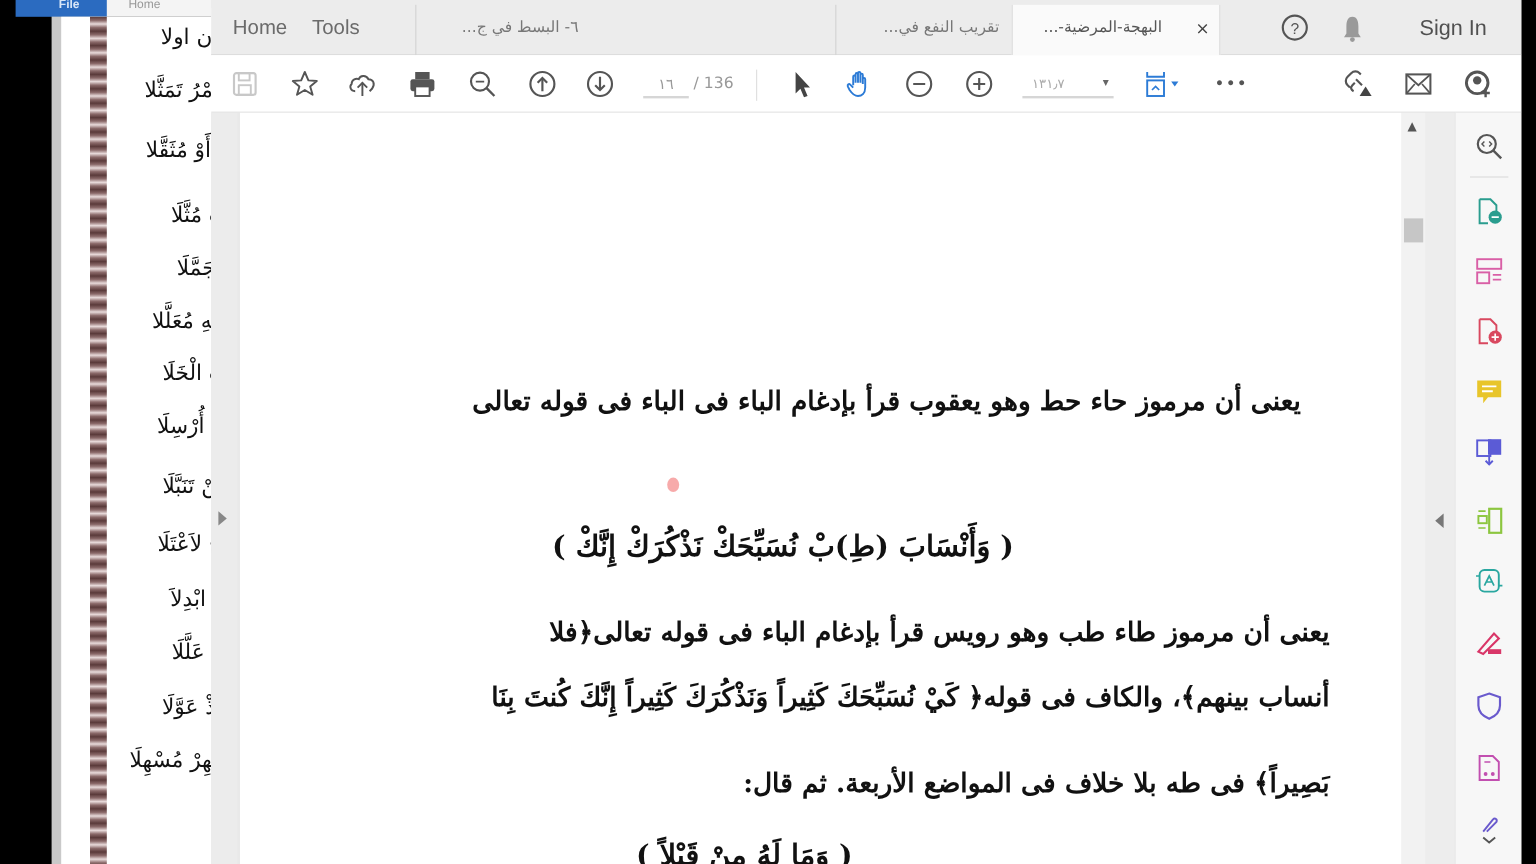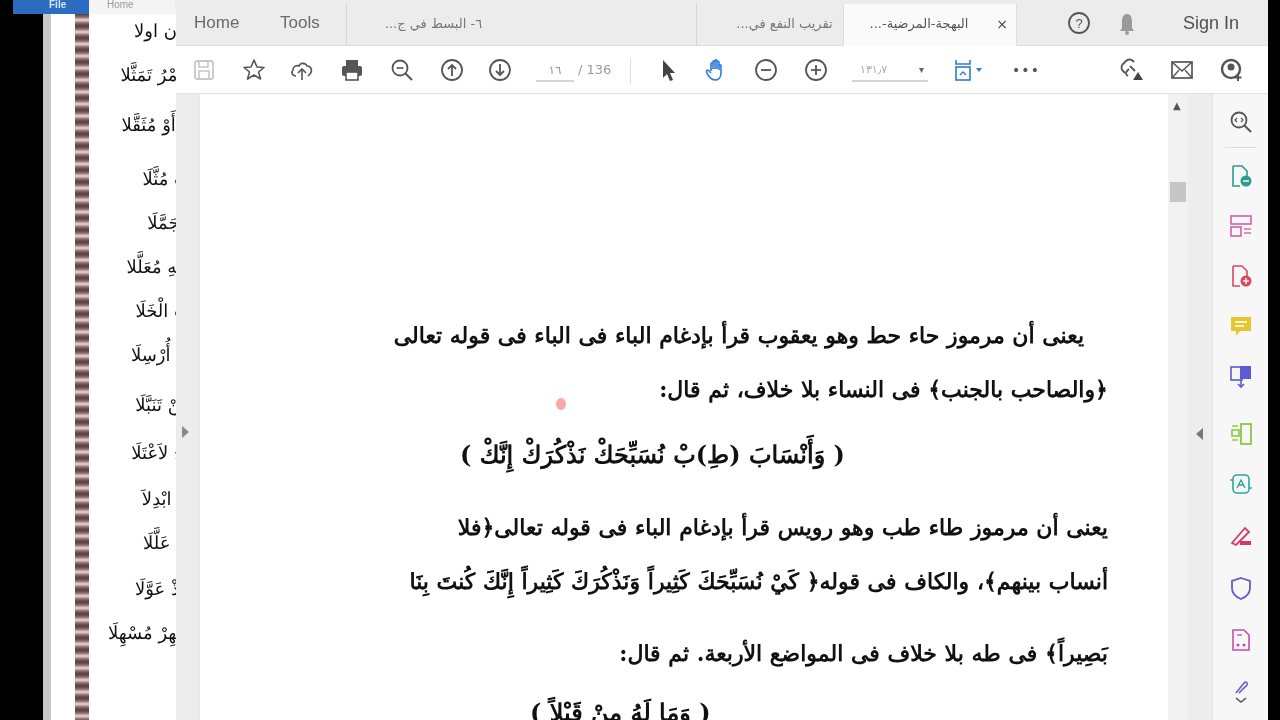--- a/index.html
+++ b/index.html
@@ -92,21 +92,21 @@
       <div class="line" style="top:518px;">ـدْ عَلَّلَا</div>
       <div class="line" style="top:564px;">الْذْ عَوَّلَا</div>
       <div class="line" style="top:608px;">ظُهِرْ مُسْهِلَا</div>
     </div>
   </div>
 
   <div class="acro">
 
     <div class="tabbar">
       <div class="tab-nav" style="left:18px;">Home</div>
-      <div class="tab-nav" style="left:104px;">Tools</div>
+      <div class="tab-nav" style="left:84px;">Tools</div>
 
       <div class="doc-tab" style="left:170px; width:174px;">
         <span>٦- البسط في ج...</span>
       </div>
       <div class="doc-tab" style="left:520px; width:176px;">
         <span>تقريب النفع في...</span>
       </div>
       <div class="doc-tab active" style="left:667px; width:174px;">
         <span style="padding-right:22px;">البهجة-المرضية-...</span>
         <span class="close">×</span>
@@ -242,21 +242,20 @@
       </div>
     </div>
 
     <div class="viewer">
       <div class="left-gutter">
         <div class="arrow"></div>
       </div>
 
       <div class="pdf-page">
         <div class="pdf-text para" style="left:44px; top:228px; width:840px; text-align:right;">يعنى أن مرموز حاء حط وهو يعقوب قرأ بإدغام الباء فى الباء فى قوله تعالى</div>
-        <div class="pdf-text para" style="left:330px; top:282px; width:578px; text-align:right;">﴿والصاحب بالجنب﴾ فى النساء بلا خلاف، ثم قال:</div>
         <div class="pdf-text verse" style="left:260px; top:346px;">( وَأَنْسَابَ (طِ)بْ نُسَبِّحَكْ نَذْكُرَكْ إِنَّكْ )</div>
         <div class="pdf-text para" style="left:44px; top:420px; width:864px; text-align:right;">يعنى أن مرموز طاء طب وهو رويس قرأ بإدغام الباء فى قوله تعالى﴿فلا</div>
         <div class="pdf-text para" style="left:44px; top:474px; width:864px; text-align:right;">أنساب بينهم﴾، والكاف فى قوله﴿ كَيْ نُسَبِّحَكَ كَثِيراً وَنَذْكُرَكَ كَثِيراً إِنَّكَ كُنتَ بِنَا</div>
         <div class="pdf-text para" style="left:314px; top:546px; width:594px; text-align:right;">بَصِيراً﴾ فى طه بلا خلاف فى المواضع الأربعة. ثم قال:</div>
         <div class="pdf-text verse" style="left:330px; top:604px;">( وَمَا لَهُ مِنْ قَبْلاً )</div>
         <div class="cursor-mark"></div>
       </div>
 
       <div class="vscroll">
         <span class="up">▲</span>

